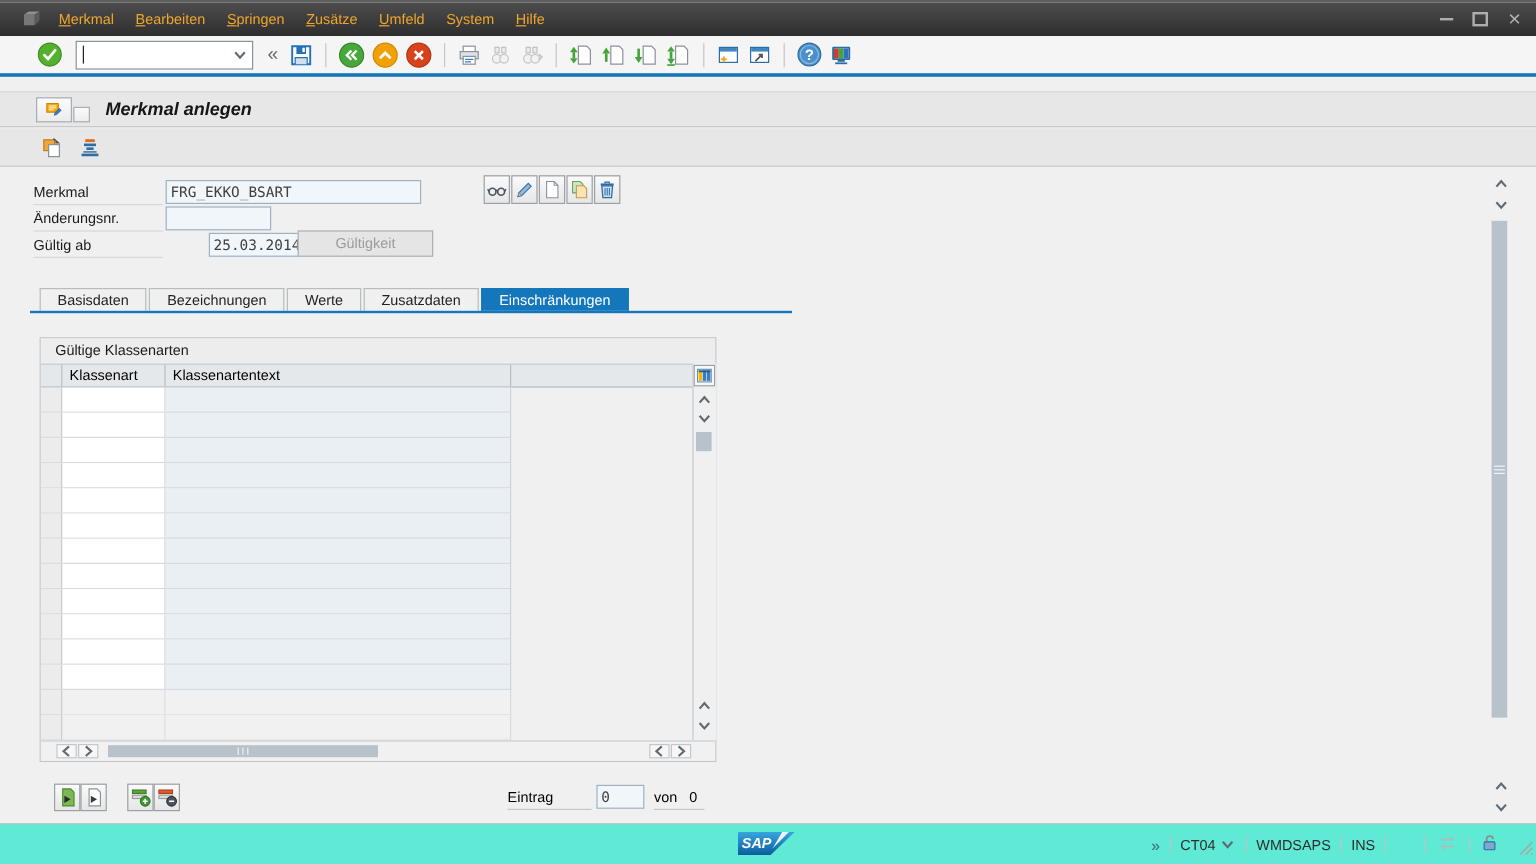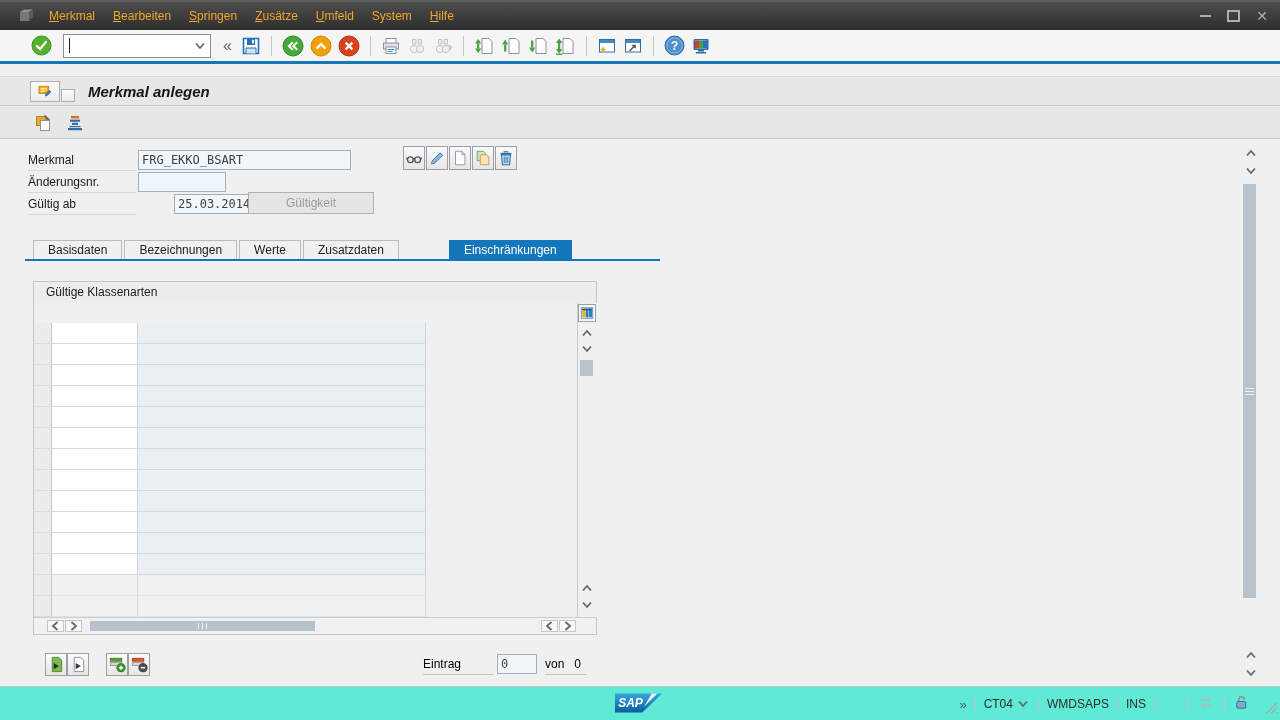--- a/index.html
+++ b/index.html
@@ -46,28 +46,28 @@
   .app-tb-btn{width:22px;height:22px;display:flex;align-items:center;justify-content:center;background:transparent;border:none;padding:0;}
 
   
   .f-label{position:absolute;left:28px;width:108px;height:20px;line-height:20px;font-size:12px;color:#1a1a1a;
     border-bottom:1px solid #d8d8d8;}
   .sap-input{position:absolute;height:20px;background:#f1f6fa;border:1px solid #9fb1c1;box-sizing:border-box;
     font:12px "DejaVu Sans Mono",monospace;color:#404040;padding:0 3px;outline:none;}
   .field-actions{position:absolute;left:403px;top:146px;display:flex;gap:1px;}
   .icon-btn{width:22px;height:24px;background:linear-gradient(#fafafa,#e6e6e6);border:1px solid #9aa0a6;
     display:flex;align-items:center;justify-content:center;padding:0;}
-  .btn-gueltigkeit{position:absolute;left:248px;top:192px;width:126px;height:22px;background:#e5e5e5;
+  .btn-gueltigkeit{position:absolute;left:248px;top:192px;width:113px;height:22px;background:#e5e5e5;
     border:1px solid #b0b0b0;color:#9b9b9b;font-size:12px;font-family:"Liberation Sans",sans-serif;}
 
   
   .tabstrip{position:absolute;left:33px;top:240px;height:19px;display:flex;}
   .tab{font-size:12px;line-height:19px;padding:0 14px;margin-right:2px;background:#f0f0f0;
     border:1px solid #b9bcbf;border-bottom:none;color:#222;box-sizing:border-box;white-space:nowrap;}
-  .tab.active{background:#1577bb;border-color:#1577bb;color:#fff;margin-left:48px;}
+  .tab.active{background:#1577bb;border-color:#1577bb;color:#fff;}
   .tab-underline{position:absolute;left:25px;top:259px;width:635px;height:2px;background:#1577bb;}
 
   
   .groupbox{position:absolute;left:33px;top:281px;width:564px;height:354px;border:1px solid #c2c6ca;
     background:#f0f0f0;box-sizing:border-box;}
   .grp-title{height:21px;line-height:21px;padding-left:12px;font-size:12px;color:#1a1a1a;background:#ededed;}
   .tbl-header{position:absolute;left:0;top:21px;width:543px;height:20px;display:flex;background:#e5e8ea;
     border-top:1px solid #c6cacd;border-bottom:1px solid #b9bdc1;box-sizing:border-box;font-size:12px;}
   .hc{line-height:18px;box-sizing:border-box;border-right:1px solid #b9bdc1;}
   .hc-sel{width:18px;}
@@ -367,20 +367,26 @@
       <div class="tab">Basisdaten</div>
       <div class="tab">Bezeichnungen</div>
       <div class="tab">Werte</div>
       <div class="tab">Zusatzdaten</div>
       <div class="tab active">Einschränkungen</div>
     </div>
   <div class="tab-underline"></div>
 
   <div class="groupbox">
     <div class="grp-title">Gültige Klassenarten</div>
+    <div class="tbl-header">
+      <div class="hc hc-sel"></div>
+      <div class="hc hc-ka">Klassenart</div>
+      <div class="hc hc-kat">Klassenartentext</div>
+      <div class="hc hc-fill"></div>
+    </div>
     <div class="tbl-body" id="tbl-body">
         <div class="trow">
           <div class="c-sel"></div>
           <div class="c-ka"></div>
           <div class="c-kat"></div>
         </div>
         <div class="trow">
           <div class="c-sel"></div>
           <div class="c-ka"></div>
           <div class="c-kat"></div>

